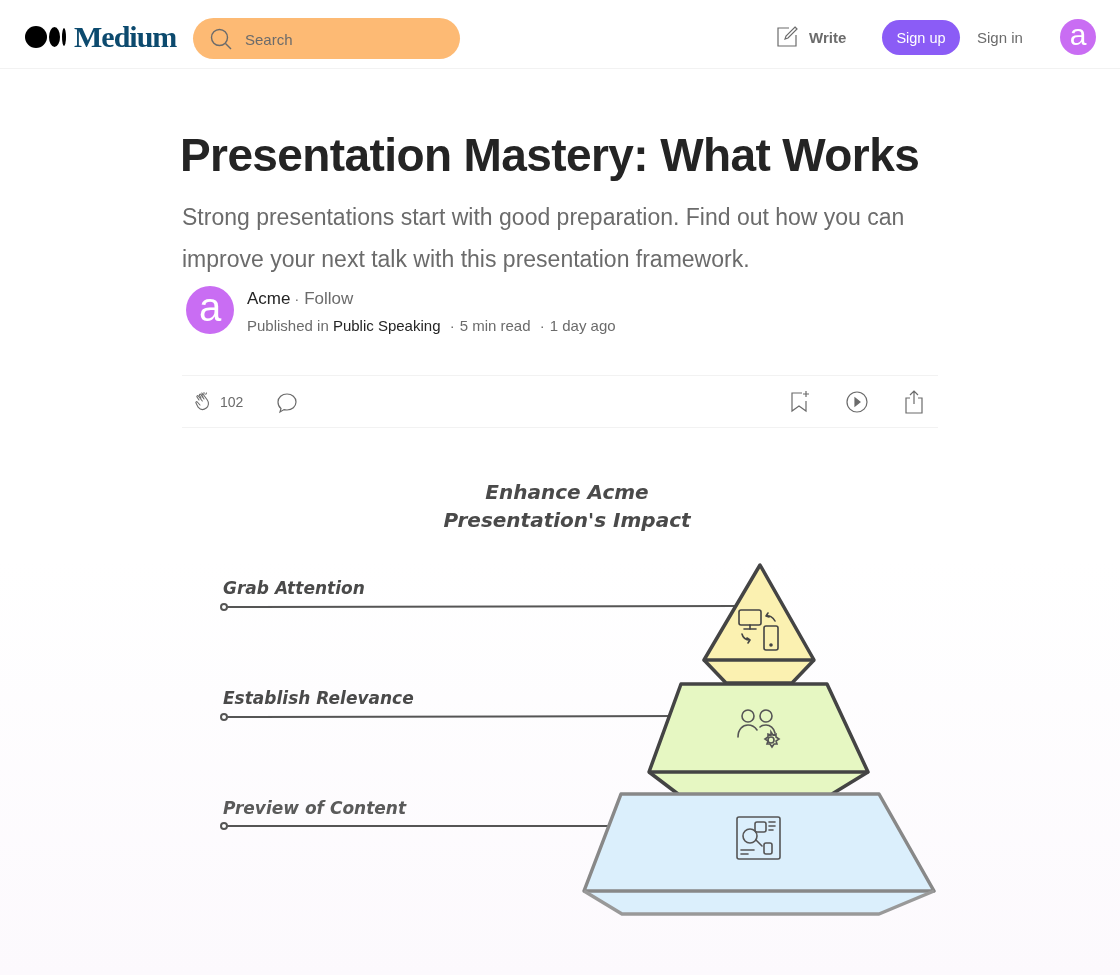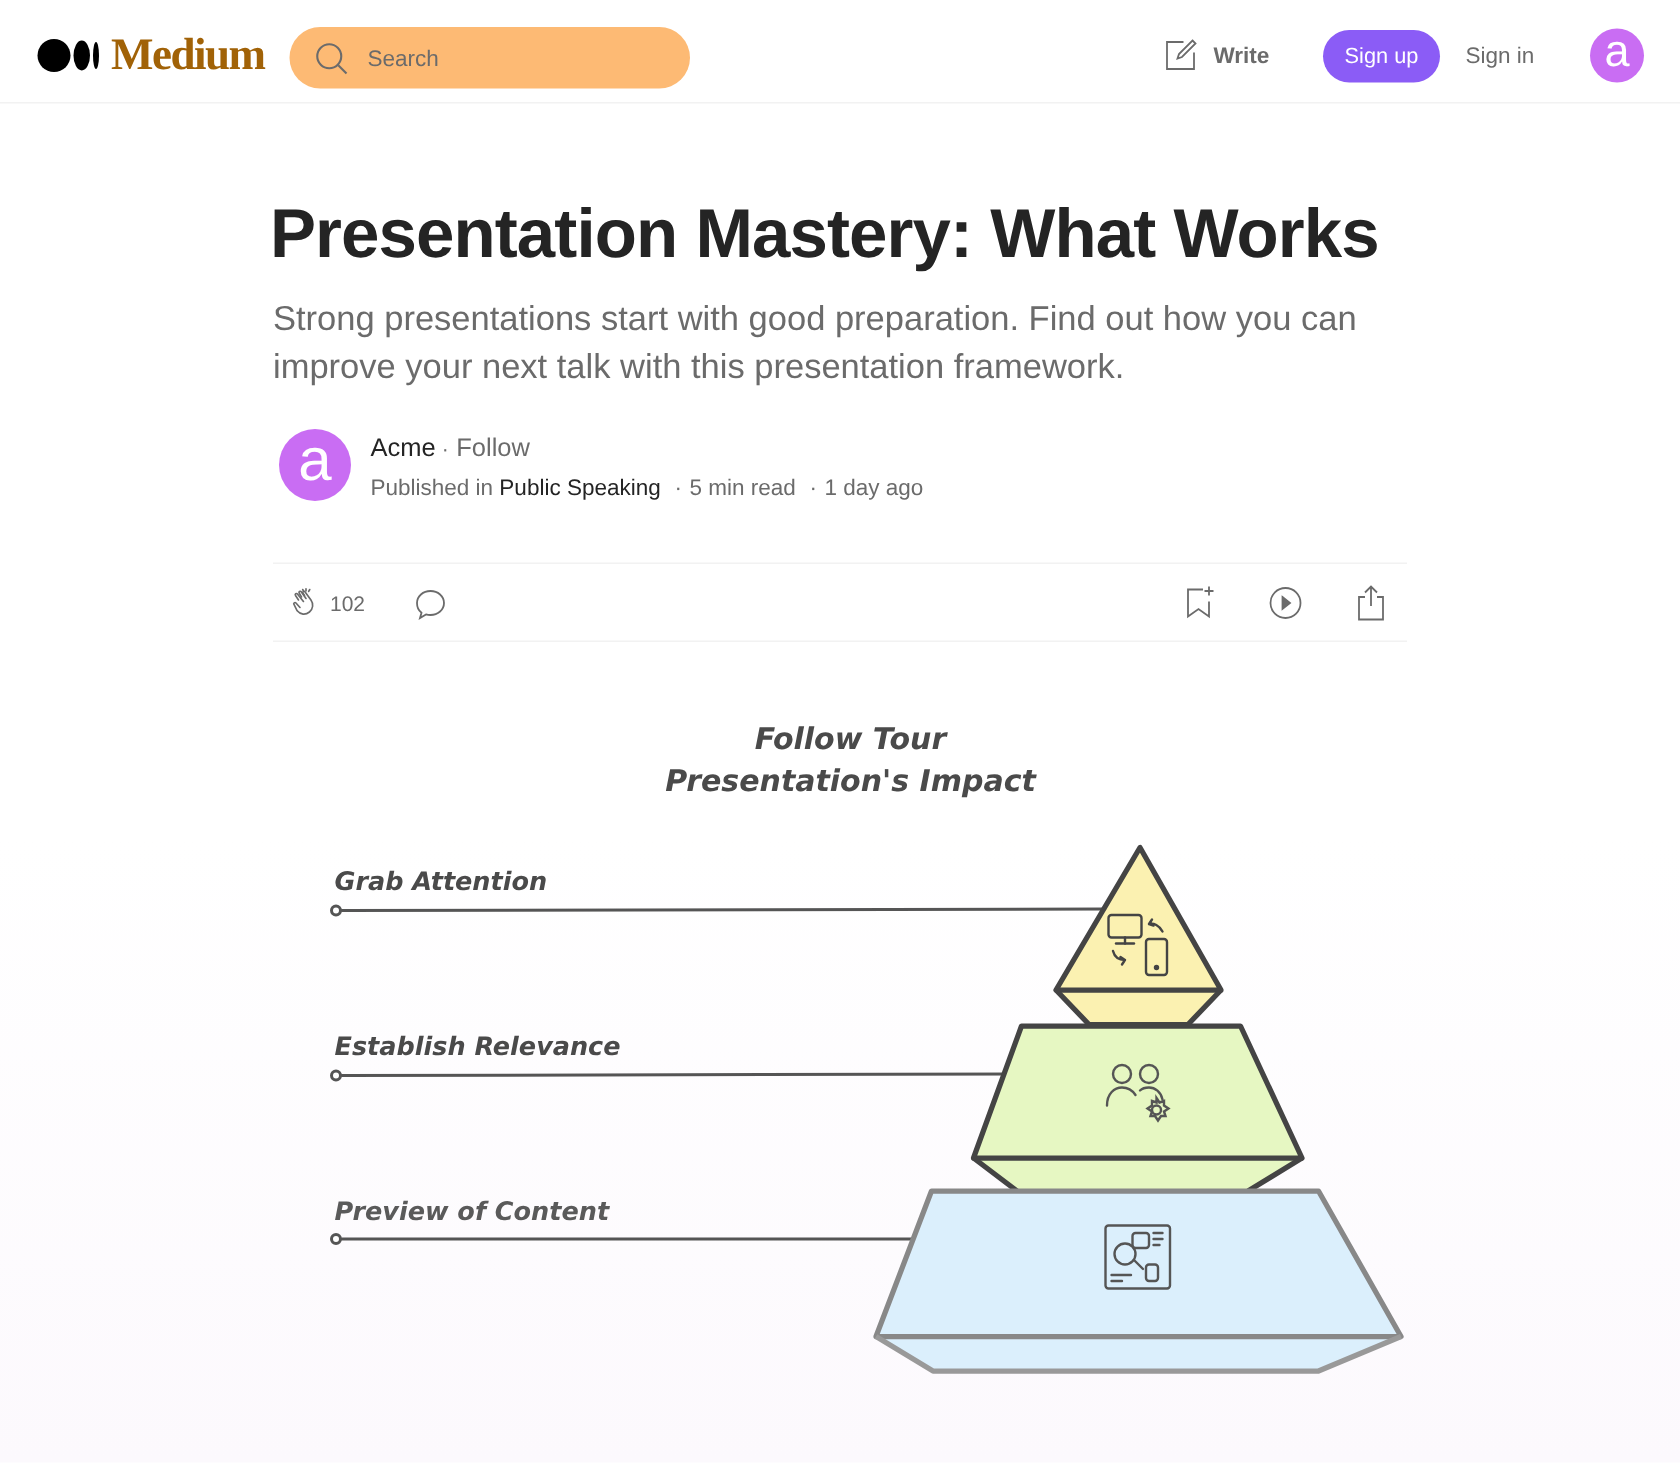--- a/index.html
+++ b/index.html
@@ -13,21 +13,21 @@
     
     .topbar {
       position: absolute; left: 0; top: 0; width: 1120px; height: 69px;
       border-bottom: 1px solid #f2f2f2; background: #fff;
     }
     .logo { position: absolute; left: 25px; top: 22px; height: 30px; display: flex; align-items: center; gap: 4px; }
     .logo-mark { display: flex; align-items: center; gap: 2px; }
     .logo-mark .c1 { width: 22px; height: 22px; border-radius: 50%; background: #000; }
     .logo-mark .c2 { width: 11px; height: 20px; border-radius: 50%; background: #000; }
     .logo-mark .c3 { width: 4px; height: 18px; border-radius: 50%; background: #000; }
-    .logo-text { font-family: "Liberation Serif", "DejaVu Serif", serif; font-weight: bold; font-size: 30px; letter-spacing: -1px; color: #a16207; margin-left: 4px; }
+    .logo-text { font-family: "Liberation Serif", "DejaVu Serif", serif; font-weight: bold; font-size: 30px; letter-spacing: -1px; color: #0c4a6e; margin-left: 4px; }
     .search {
       position: absolute; left: 193px; top: 18px; width: 267px; height: 41px;
       background: #fdba74; border-radius: 21px; display: flex; align-items: center;
     }
     .search svg { position: absolute; left: 16px; top: 9px; }
     .search-input {
       position: absolute; left: 52px; top: 10px; width: 200px; height: 22px;
       border: none; background: transparent; font-size: 15px; color: #6b6b6b;
       font-family: "Liberation Sans", sans-serif; outline: none;
     }
@@ -45,21 +45,21 @@
       line-height: 1; cursor: pointer;
     }
     .top-avatar span { margin-top: -4px; }
 
     
     .title {
       position: absolute; left: 180px; top: 128px; font-size: 46px; font-weight: bold;
       color: #242424; letter-spacing: -0.6px; white-space: nowrap;
     }
     .subtitle {
-      position: absolute; left: 182px; top: 196px; width: 770px; font-size: 23px; line-height: 32px;
+      position: absolute; left: 182px; top: 196px; width: 770px; font-size: 23px; line-height: 42px;
       color: #6b6b6b;
     }
     .author-avatar {
       position: absolute; left: 186px; top: 286px; width: 48px; height: 48px; border-radius: 50%;
       background: #c96df3; color: #fff; font-size: 40px; display: flex; align-items: center; justify-content: center; cursor: pointer;
     }
     .author-avatar span { margin-top: -6px; }
     .author-line { position: absolute; left: 247px; top: 289px; font-size: 17px; color: #242424; display: flex; align-items: baseline; }
     .author-line .sep { color: #6b6b6b; margin: 0 5px 0 4px; font-size: 14px; }
     .author-line .follow { color: #6b6b6b; cursor: pointer; }
@@ -176,21 +176,21 @@
   <div class="share">
     <svg width="22" height="26" viewBox="0 0 22 26" fill="none" stroke="#6b6b6b" stroke-width="1.2">
       <path d="M7 9H3v15h16V9h-4"></path>
       <path d="M11 2v13M7 6l4-4 4 4"></path>
     </svg>
   </div>
 </div>
 
 <div class="figure">
   <div class="fig-title">
-    <div>Follow Tour</div>
+    <div>Enhance Acme</div>
     <div>Presentation's Impact</div>
   </div>
 
   <svg class="fig-svg" width="780" height="480" viewBox="0 0 780 480">
 
     <g stroke="#555" stroke-width="2" fill="none" stroke-linecap="round">
       <line x1="46" y1="147" x2="555" y2="146"></line>
       <circle cx="42" cy="147" r="3" fill="#fff"></circle>
       <line x1="46" y1="257" x2="500" y2="256"></line>
       <circle cx="42" cy="257" r="3" fill="#fff"></circle>

